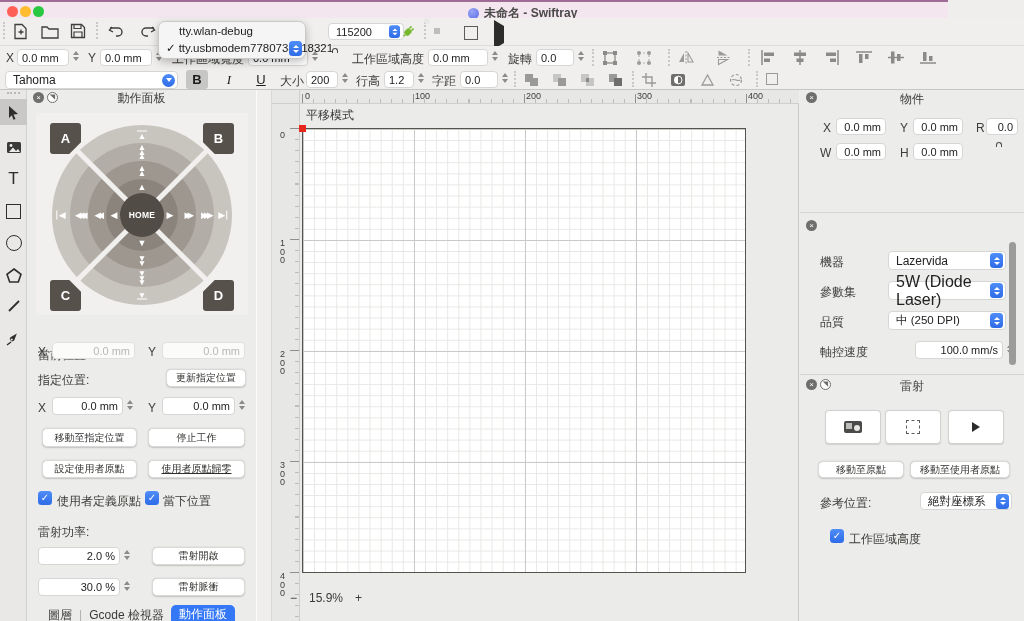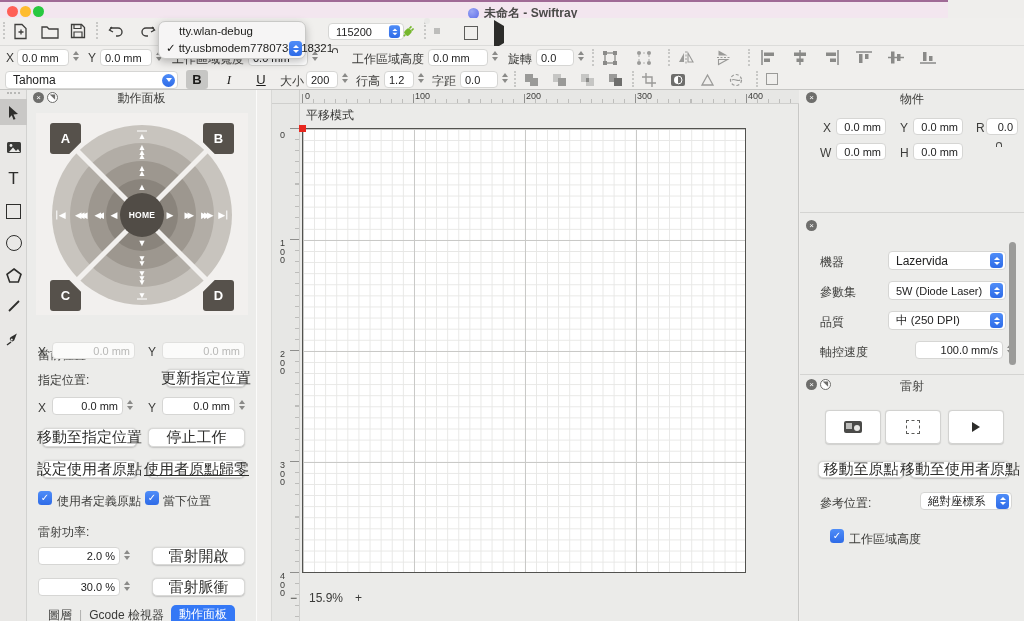--- a/index.html
+++ b/index.html
@@ -27,21 +27,21 @@
   .stp .d{border-top:4px solid #8a8a88;}
   .bstp{display:inline-flex;flex-direction:column;align-items:center;justify-content:center;gap:2px;
     width:13px;height:15px;background:linear-gradient(#4f8df8,#2e6be7);border-radius:3.5px;flex:0 0 auto;}
   .bstp i{display:block;width:0;height:0;border-left:3px solid transparent;border-right:3px solid transparent;}
   .bstp .u{border-bottom:3.5px solid #fff;}
   .bstp .d{border-top:3.5px solid #fff;}
   .select{position:absolute;background:#fff;border:1px solid #d6d6d4;border-radius:4px;box-sizing:border-box;
     display:flex;align-items:center;font-size:11px;color:#222;padding:0 2px 0 7px;justify-content:space-between;}
   .btn{position:absolute;background:#fff;border:1px solid #d9d9d7;border-radius:5px;box-sizing:border-box;
     box-shadow:0 0.5px 1.5px rgba(0,0,0,.18);display:flex;align-items:center;justify-content:center;
-    font-size:15px;color:#2e2e2c;white-space:nowrap;}
+    font-size:10px;color:#2e2e2c;white-space:nowrap;}
   .chk{position:absolute;width:14px;height:14px;background:linear-gradient(#4f8df8,#2e6be7);border-radius:3.5px;
     color:#fff;font-size:10px;font-weight:bold;text-align:center;line-height:14px;}
   
   .popup{position:absolute;left:158px;top:3px;width:148px;height:38px;background:#f6f5f5;border:1px solid #c9c9c7;
     border-radius:7px;box-shadow:0 3px 8px rgba(0,0,0,.25);z-index:30;box-sizing:border-box;font-size:11.5px;color:#1c1c1a;}
   .popup .mi{position:absolute;left:6px;white-space:nowrap;}
   
   .ico{position:absolute;}
   .padlock{position:relative;width:10px;height:8px;background:#4c4c4a;border-radius:1.5px;}
   .padlock::before{content:"";position:absolute;top:-5px;left:1.5px;width:4px;height:4px;border:1.6px solid #4c4c4a;border-bottom:none;border-radius:3px 3px 0 0;}
@@ -674,21 +674,21 @@
     <span class="circbtn" style="left:6px;top:130px;">×</span>
     <span class="lbl" style="left:20px;top:164px;">機器</span>
     <div class="select" style="left:88px;top:161px;width:118px;height:19px;font-size:12px;">
       <span>Lazervida</span>
         <span class="bstp">
           <i class="u"></i>
           <i class="d"></i>
         </span>
     </div>
     <span class="lbl" style="left:20px;top:194px;">參數集</span>
-    <div class="select" style="left:88px;top:191px;width:118px;height:19px;font-size:11px;">
+    <div class="select" style="left:88px;top:191px;width:118px;height:19px;font-size:16px;">
       <span>5W (Diode Laser)</span>
         <span class="bstp">
           <i class="u"></i>
           <i class="d"></i>
         </span>
     </div>
     <span class="lbl" style="left:20px;top:224px;">品質</span>
     <div class="select" style="left:88px;top:221px;width:118px;height:19px;font-size:11.5px;">
       <span>中 (250 DPI)</span>
         <span class="bstp">

